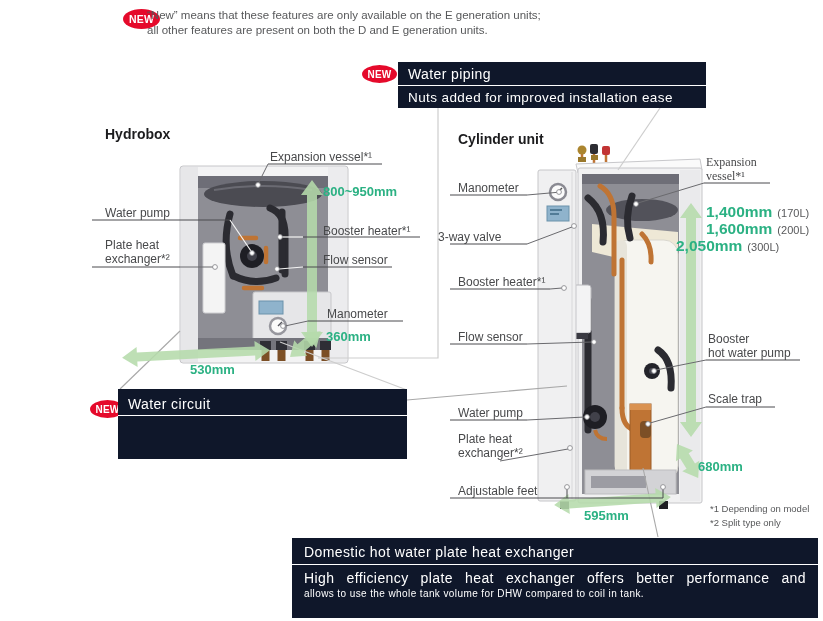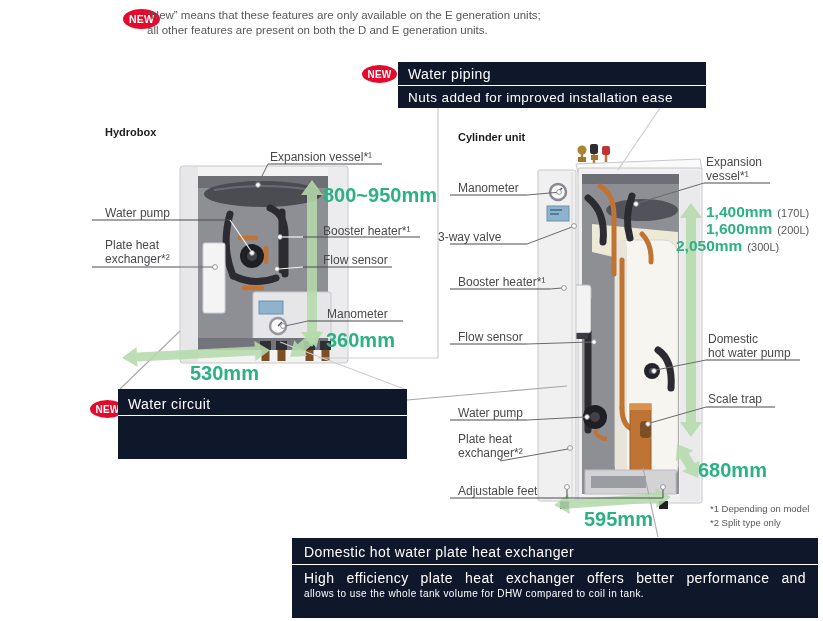--- a/index.html
+++ b/index.html
@@ -14,23 +14,23 @@
     background:#e50a2b;color:#fff;font-size:10.5px;font-weight:bold;
     display:flex;align-items:center;justify-content:center;letter-spacing:.2px;
   }
   .new-badge.sm{width:35px;height:18px;font-size:10px;}
   .note-line{position:absolute;font-size:11.5px;color:#57585a;white-space:nowrap;}
   .banner{position:absolute;background:#0f172a;color:#fff;}
   .banner-title{font-size:14px;padding:4px 10px 3px;border-bottom:1px solid #fff;letter-spacing:.4px;white-space:nowrap;}
   .banner-body{font-size:13.5px;padding:4px 10px 3px;letter-spacing:.4px;white-space:nowrap;}
   .banner-body.justify{text-align:justify;text-align-last:justify;white-space:normal;}
   .banner-body.tight{padding-bottom:0;}
-  .section-title{position:absolute;font-size:11px;font-weight:bold;color:#1c1c1e;white-space:nowrap;}
+  .section-title{position:absolute;font-size:14px;font-weight:bold;color:#1c1c1e;white-space:nowrap;}
   .lbl{position:absolute;font-size:12px;line-height:14px;color:#48494b;white-space:nowrap;}
-  .dim{position:absolute;font-weight:bold;color:#2bb183;font-size:20px;white-space:nowrap;}
+  .dim{position:absolute;font-weight:bold;color:#2bb183;font-size:13px;white-space:nowrap;}
   .height-row{position:absolute;white-space:nowrap;}
   .height-row .val{font-weight:bold;color:#2bb183;font-size:15.5px;}
   .height-row .cap{font-size:11px;color:#57585a;margin-left:5px;}
   .fn{position:absolute;font-size:9.5px;color:#57585a;white-space:nowrap;}
   svg{display:block;}
   .overlay{position:absolute;left:0;top:0;pointer-events:none;}
 </style>
 </head>
 <body>
 
@@ -253,26 +253,26 @@
   <div class="lbl" style="left:428px;top:181px;">Manometer</div>
   <div class="lbl" style="left:408px;top:230px;">3-way valve</div>
   <div class="lbl" style="left:428px;top:275px;">Booster heater*¹</div>
   <div class="lbl" style="left:428px;top:330px;">Flow sensor</div>
   <div class="lbl" style="left:428px;top:406px;">Water pump</div>
   <div class="lbl" style="left:428px;top:432px;">
     <div>Plate heat</div>
     <div>exchanger*²</div>
   </div>
   <div class="lbl" style="left:428px;top:484px;">Adjustable feet</div>
-  <div class="lbl" style="left:676px;top:155px;">
+  <div class="lbl" style="left:676px;top:155px;font-family:Liberation Serif, serif;">
     <div>Expansion</div>
     <div>vessel*¹</div>
   </div>
   <div class="lbl" style="left:678px;top:332px;">
-    <div>Domestic</div>
+    <div>Booster</div>
     <div>hot water pump</div>
   </div>
   <div class="lbl" style="left:678px;top:392px;">Scale trap</div>
 
   <div class="height-row" style="left:676px;top:203px;">
     <span class="val">1,400mm</span><span class="cap">(170L)</span>
   </div>
   <div class="height-row" style="left:676px;top:220px;">
     <span class="val">1,600mm</span><span class="cap">(200L)</span>
   </div>

